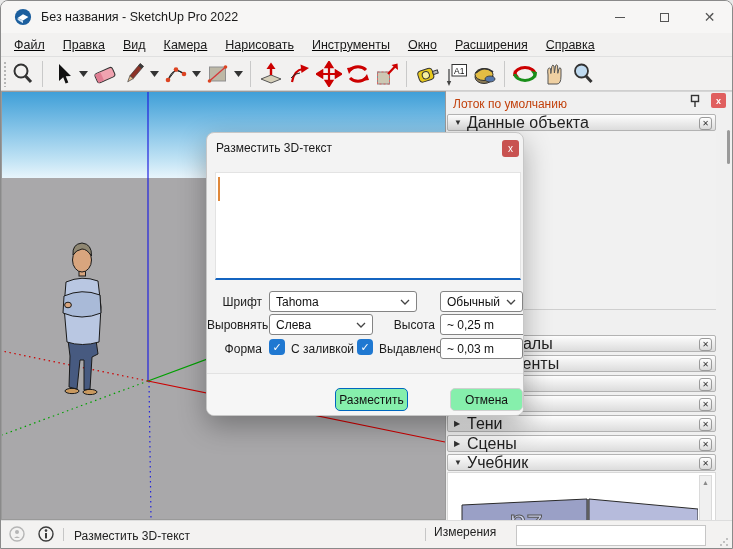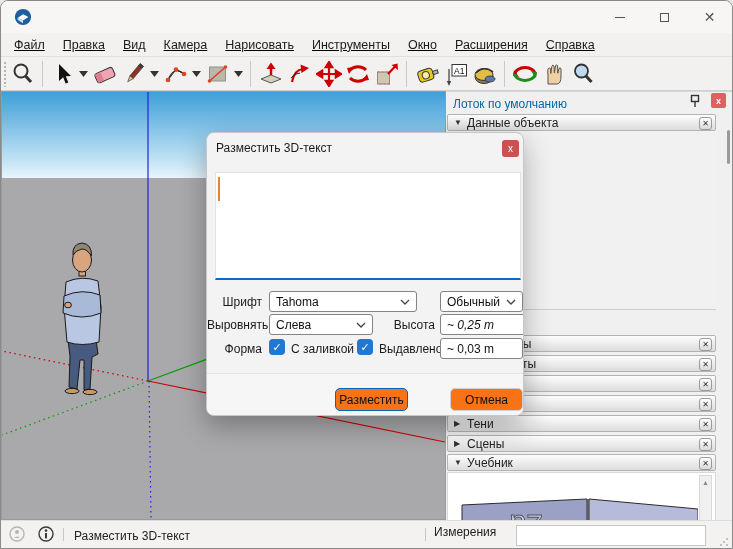--- a/index.html
+++ b/index.html
@@ -41,32 +41,32 @@
   .viewport { position:absolute; left:0; top:90px; width:445px; height:429px;
               border:1px solid #9a9a9a; background:#a9a8aa; overflow:hidden; }
   .sky { position:absolute; left:0; top:0; width:100%; height:86px;
          background:linear-gradient(#3f9fd8, #bfe2f4 78%, #e8f5fc); }
   .vp-svg { position:absolute; left:0; top:0; }
 
   
   .tray { position:absolute; left:445px; top:90px; width:288px; height:429px; background:#f0f0f0;
           border-top:1px solid #d5d5d5; }
   .tray-header { position:absolute; left:0; top:2px; width:100%; height:19px; display:flex; align-items:center; }
-  .tray-title { font-size:12px; color:#0369a1; margin-left:7px; }
+  .tray-title { font-size:12px; color:#c2410c; margin-left:7px; }
   .pin-icon { position:absolute; right:32px; top:2px; width:14px; height:14px; }
   .tray-close { position:absolute; right:8px; top:1px; width:15px; height:15px; background:#e05f5f;
                 border-radius:2px; display:flex; align-items:center; justify-content:center; }
   .tray-scroll { position:absolute; right:4px; top:38px; width:3px; height:34px; background:#9a9a9a; border-radius:2px; }
 
   .panel-col { position:absolute; left:1px; top:22px; width:269px; }
   .panel-hdr { position:absolute; left:0; width:269px; height:17px;
                background:linear-gradient(#fdfdfd, #dcdcdc); border:1px solid #b3b3b3; border-radius:2px;
                display:flex; align-items:center; }
   .panel-arrow { font-size:8px; color:#333; margin-left:6px; width:10px; }
-  .panel-label { font-size:12px; color:#222; margin-left:3px; white-space:nowrap; }
+  .panel-label { font-size:16px; color:#222; margin-left:3px; white-space:nowrap; }
   .panel-x { position:absolute; right:3px; top:1.5px; width:13px; height:13px;
              background:linear-gradient(#ffffff,#dadada); border:1px solid #9a9a9a; border-radius:3px;
              display:flex; align-items:center; justify-content:center; font-size:8px; color:#333; }
   .entity-body { position:absolute; left:0; top:18px; width:269px; height:178px; background:#f1f1f1;
                  border-bottom:1px solid #cfcfcf; }
   .tutorial-body { position:absolute; left:0; top:335px; width:269px; height:72px; background:#ffffff;
                    border:1px solid #d9d9d9; overflow:hidden; }
   .tut-scroll { position:absolute; right:3px; top:2px; width:13px; height:68px; background:#f0f0f0;
                 border:1px solid #dadada; }
   .tut-scroll-up { width:100%; height:13px; display:flex; align-items:center; justify-content:center;
@@ -87,21 +87,21 @@
   .combo { position:absolute; height:21px; background:#fff; border:1px solid #848484; border-radius:3px;
            font-size:12px; color:#111; display:flex; align-items:center; padding-left:6px; }
   .combo .chev { position:absolute; right:6px; }
   .num-input { position:absolute; height:21px; background:#fff; border:1px solid #848484; border-radius:3px;
                font-size:12px; color:#111; display:flex; align-items:center; padding-left:6px; }
   .checkbox { position:absolute; width:16px; height:16px; background:#1f78d1; border-radius:4px;
               color:#fff; font-size:11px; display:flex; align-items:center; justify-content:center; }
   .cb-label { position:absolute; font-size:12px; color:#1a1a1a; }
   .dlg-footer { position:absolute; left:0; top:240px; width:100%; height:44px; background:#f6f6f6;
                 border-top:1px solid #e2e2e2; }
-  .btn { position:absolute; top:255px; height:23px; background:#f97316; border:1px solid #d0d0d0;
+  .btn { position:absolute; top:255px; height:23px; background:#86efac; border:1px solid #d0d0d0;
          border-radius:5px; font-size:12px; color:#111; display:flex; align-items:center; justify-content:center; }
   .btn-primary { border:1.5px solid #0067c0; }
 
   
   .statusbar { position:absolute; left:0; top:519px; width:100%; height:30px; background:#f3f2f1;
                border-top:1px solid #dddddd; }
   .sb-icon { position:absolute; top:5px; width:16px; height:16px; }
   .sb-sep { position:absolute; top:7px; width:1px; height:13px; background:#c6c6c6; }
   .sb-hint { position:absolute; left:73px; top:8px; font-size:12px; color:#222; }
   .sb-meas-label { position:absolute; left:433px; top:4px; font-size:12px; color:#222; }
@@ -113,20 +113,21 @@
 <body>
 
 <div class="window">
 
   <div class="titlebar">
     <svg class="app-logo" viewBox="0 0 20 20">
       <circle cx="10" cy="10" r="9" fill="#1c5f9e"></circle>
       <path d="M4 11 L10 7 L16 10 L10 14 Z" fill="#fff"></path>
       <path d="M4 11 L10 14 L10 17 L4 13 Z" fill="#cfe3f5"></path>
     </svg>
+    <span class="title-text">Без названия - SketchUp Pro 2022</span>
     <div class="win-controls">
       <div class="win-btn">
           <span class="glyph-min"></span>
         </div>
       <div class="win-btn">
           <span class="glyph-max"></span>
         </div>
       <div class="win-btn">
           <span class="glyph-close">✕</span>
         </div>
@@ -427,21 +428,21 @@
     </div>
 
     <span class="dlg-label" style="left:0; top:185px; width:55px;">Выровнять</span>
     <div class="combo" style="left:62px; top:181px; width:104px;">
       <span>Слева</span>
       <svg class="chev" width="10" height="6" viewBox="0 0 10 6">
           <polyline points="1,1 5,5 9,1" fill="none" stroke="#444" stroke-width="1.3"></polyline>
         </svg>
     </div>
     <span class="dlg-label" style="left:160px; top:185px; width:68px;">Высота</span>
-    <div class="num-input" style="left:233px; top:181px; width:106px;font-style:italic;">
+    <div class="num-input" style="left:233px; top:181px; width:106px;">
       <span>~ 0,25 m</span>
     </div>
 
     <span class="dlg-label" style="left:0; top:209px; width:55px;">Форма</span>
     <div class="checkbox" style="left:62px; top:206px;">
       <span>✓</span>
     </div>
     <span class="cb-label" style="left:84px; top:209px;">С заливкой</span>
     <div class="checkbox" style="left:150px; top:206px;">
       <span>✓</span>

